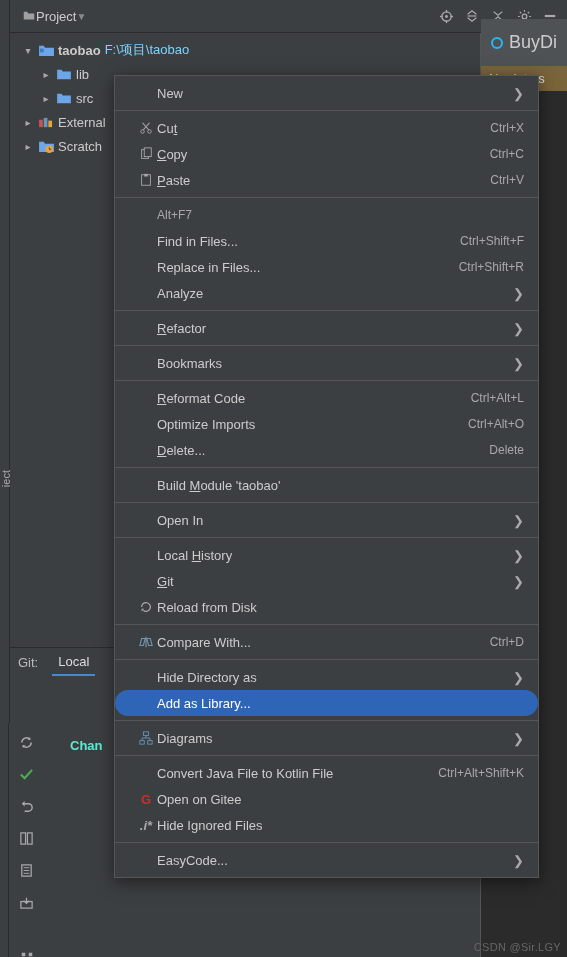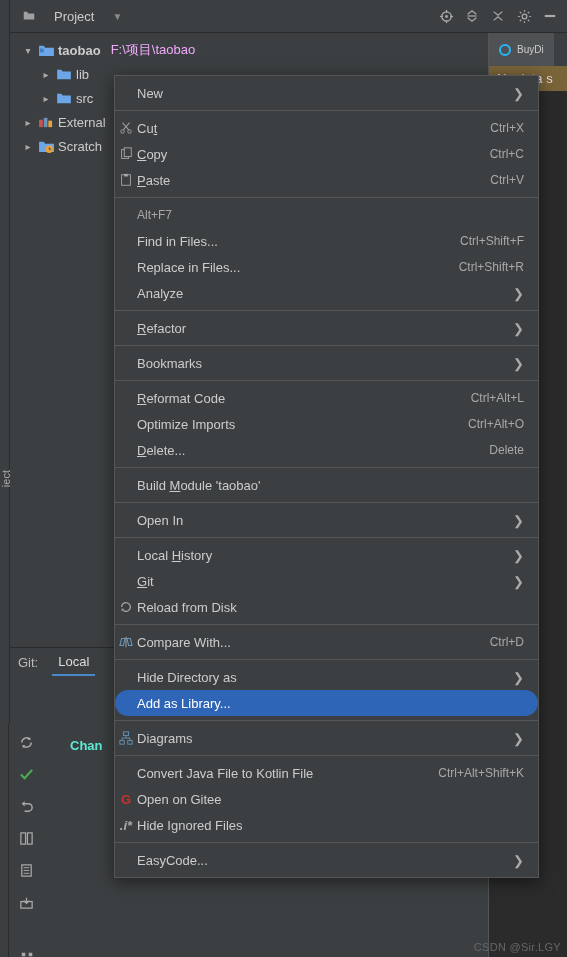--- a/index.html
+++ b/index.html
@@ -17,44 +17,44 @@
       background: #3c3f41; border-right: 1px solid #2b2b2b;
       display: flex; flex-direction: column; justify-content: center;
     }
     .left-rail .vtxt { writing-mode: vertical-rl; transform: rotate(180deg); font-size: 11px; color: #aaa; }
     .main { position: absolute; left: 10px; top: 0; right: 0; bottom: 0; display: flex; flex-direction: column; }
     .toolbar {
       height: 33px; background: #3c3f41; display: flex; align-items: center;
       border-bottom: 1px solid #2b2b2b; gap: 4px; padding: 0 6px;
     }
     .tb-btn { width: 22px; height: 22px; display: flex; align-items: center; justify-content: center; color: #aaa; cursor: pointer; border-radius: 3px; }
-    .project-label { display: flex; align-items: center; gap: 18px; padding: 0 6px; }
+    .project-label { display: flex; align-items: center; gap: 0; padding: 0 6px; }
     .project-label .folder-ico { color: #8ab4f8; }
     .project-label span.txt { font-weight: 500; color: #ccc; }
     .project-label .chevron { color: #888; font-size: 10px; }
     .spacer { flex: 1; }
     .content-row { flex: 1; display: flex; }
     .tree-panel {
       width: 478px; background: #3c3f41; position: relative;
     }
     .tree { padding-top: 5px; }
     .tree-row { display: flex; align-items: center; height: 24px; gap: 4px; padding-left: 8px; cursor: pointer; }
     .expand { width: 12px; color: #aaa; font-size: 10px; display: flex; justify-content: center; }
     .fico { width: 16px; height: 16px; display: flex; align-items: center; justify-content: center; font-size: 13px; }
     .fico.blue { color: #6da6e8; }
     .tree-label { color: #ccc; }
     .tree-label.bold { font-weight: 700; }
-    .tree-path { color: #f0abfc; margin-left: 6px; }
+    .tree-path { color: #7dd3fc; }
     .indent1 { padding-left: 30px; }
     .indent0 { padding-left: 12px; }
     .right-box {
       flex: 1; background: #2b2b2b; border-left: 1px solid #555; display: flex; flex-direction: column;
     }
     .tab-bar { height: 33px; background: #3c3f41; display: flex; align-items: flex-end; }
-    .tab { height: 33px; background: #4e5254; display: flex; align-items: center; padding: 0 10px; gap: 6px; color: #ccc; font-size: 10px; }
+    .tab { height: 47px; background: #4e5254; display: flex; align-items: center; padding: 0 10px; gap: 6px; color: #ccc; font-size: 18px; }
     .tab .circ { width: 12px; height: 12px; border: 2px solid #29b6f6; border-radius: 50%; }
     .no-data { background: #7a6439; color: #ddd; padding: 5px 8px; font-size: 13px; }
     .right-mid { flex: 1; background: #2b2b2b; }
     .git-bar {
       height: 30px; background: #3c3f41; display: flex; align-items: center;
       border-top: 1px solid #2b2b2b; padding-left: 8px; gap: 14px;
     }
     .git-bar .label { color: #bbb; }
     .git-tab { color: #ddd; border-bottom: 2px solid #4a88c7; padding: 5px 6px; }
     .vcs-tools {
@@ -65,21 +65,21 @@
     .vtool { width: 22px; height: 22px; display: flex; align-items: center; justify-content: center; color: #aaa; cursor: pointer; }
     .vtool.green { color: #4caf50; }
     .changes-label { position: absolute; left: 60px; top: 705px; font-weight: bold; color: #5eead4; }
     
     .ctx {
       position: absolute; left: 114px; top: 75px; width: 425px;
       background: #3c3f41; border: 1px solid #565656; box-shadow: 0 4px 16px rgba(0,0,0,0.5);
       padding: 4px 0;
     }
     .ctx-item {
-      display: flex; align-items: center; height: 26px; padding: 0 14px 0 0;
+      display: flex; align-items: center; height: 26px; padding: 0 14px 0 20px;
       cursor: pointer; position: relative;
     }
     .ctx-item.selected { background: #2e65b7; color: #fff; border-radius: 13px; }
     .ctx-item.selected .ctx-label, .ctx-item.selected .ctx-short { color: #fff; }
     .ctx-ico { width: 22px; display: flex; align-items: center; justify-content: center; color: #aaa; font-size: 13px; }
     .ctx-label { flex: 1; color: #ccc; font-size: 13px; }
     .ctx-label u { text-decoration: underline; }
     .ctx-short { color: #a8a8a8; font-size: 12px; }
     .ctx-arrow { color: #aaa; font-size: 13px; margin-left: 6px; }
     .ctx-sep { height: 1px; background: #565656; margin: 4px 0; }

